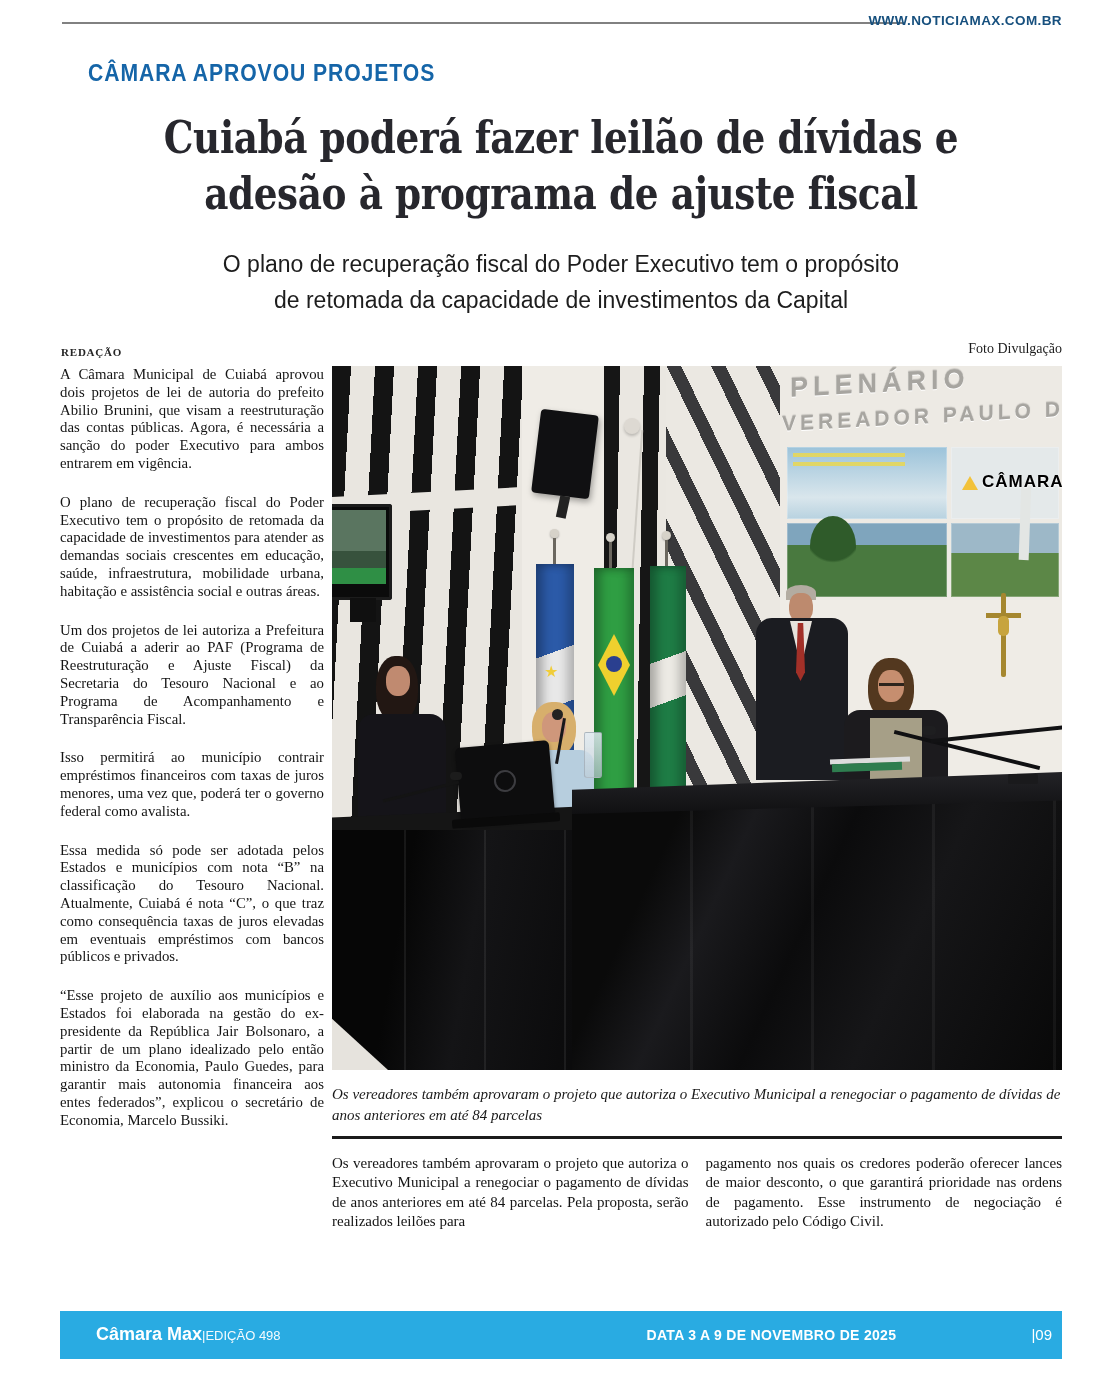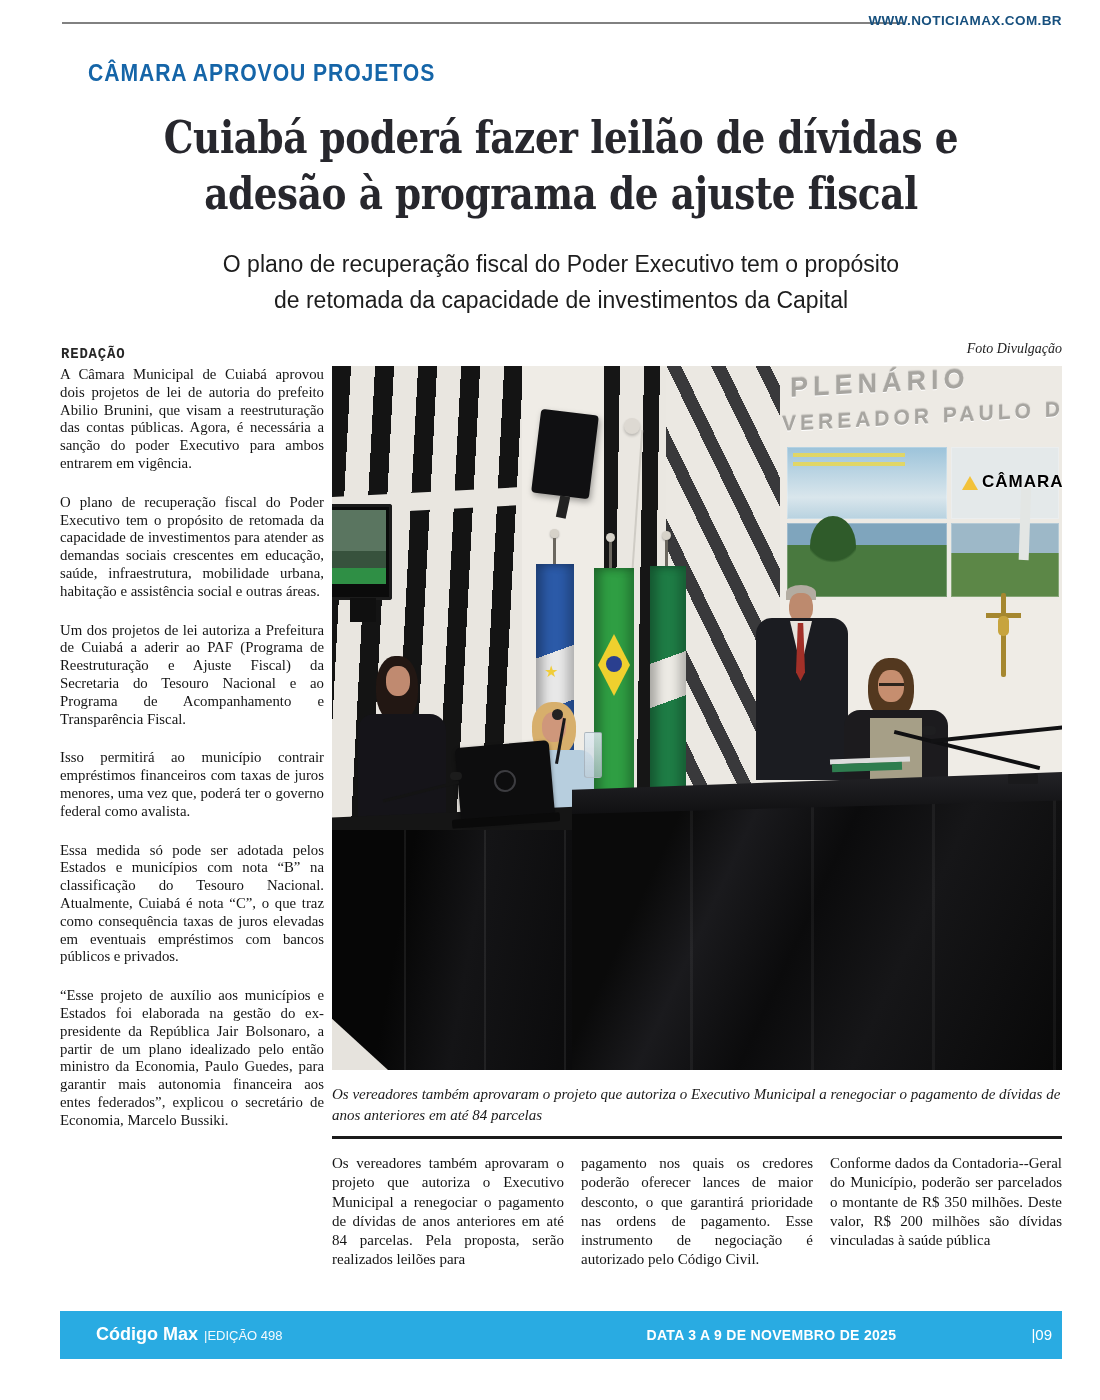--- a/index.html
+++ b/index.html
@@ -13,42 +13,42 @@
   .kicker{position:absolute;left:88px;top:60px;font-family:"Liberation Sans",sans-serif;
           font-weight:bold;font-size:23px;letter-spacing:1px;color:#1565a8;
           transform:scaleX(.92);transform-origin:left center;white-space:nowrap}
   .headline{position:absolute;left:60px;top:110px;width:1002px;margin:0;text-align:center;
             font-family:"DejaVu Serif",serif;font-weight:bold;font-size:44px;line-height:56px;
             color:#27272d;letter-spacing:-.5px}
   .headline .hl-line{display:block;transform:scaleX(.85)}
   .subheadline{position:absolute;left:60px;top:246px;width:1002px;text-align:center;
                font-family:"Liberation Sans",sans-serif;font-size:23px;line-height:36px;color:#1d1d1d}
   .subheadline span{display:block}
-  .byline{position:absolute;left:61px;top:346px;font-family:Liberation Mono, monospace;
-          font-weight:bold;font-size:14px;letter-spacing:.8px;color:#262626}
-  .photo-credit{position:absolute;top:341px;right:38px;font-style:italic;font-size:14px;color:#1c1c1c}
+  .byline{position:absolute;left:61px;top:346px;font-family:Liberation Serif, serif;
+          font-weight:bold;font-size:11px;letter-spacing:.8px;color:#262626}
+  .photo-credit{position:absolute;top:341px;right:38px;font-size:14px;color:#1c1c1c}
 
   
   .left-col{position:absolute;left:60px;top:366px;width:264px;height:908px;overflow:hidden;
             font-size:14.8px;line-height:17.8px;text-align:justify}
   .left-col p{margin:0 0 21px 0}
 
   .caption{position:absolute;left:332px;top:1084px;width:730px;font-style:italic;
            font-size:15px;line-height:21px;color:#1a1a1a}
   .caption-rule{position:absolute;left:332px;top:1136px;width:730px;height:3px;background:#1b1b1b}
 
   .bottom-cols{position:absolute;left:332px;top:1154px;width:730px;height:145px;display:flex;gap:17px}
   .bottom-cols .col{flex:1;margin:0;font-size:15px;line-height:19.3px;text-align:justify;overflow:hidden}
 
   
   .footer{position:absolute;left:60px;top:1311px;width:1002px;height:48px;background:#29abe2;
           color:#fff;font-family:"Liberation Sans",sans-serif}
   .footer .brand-group{position:absolute;left:36px;top:13px;white-space:nowrap}
   .footer .brand{font-size:18px;font-weight:bold}
-  .footer .edition{font-size:13px;font-weight:normal;margin-left:6px;opacity:.95}
+  .footer .edition{font-size:13px;font-weight:normal;opacity:.95}
   .footer .date{position:absolute;left:71%;top:16px;transform:translateX(-50%);
                 font-size:14px;font-weight:bold;letter-spacing:.3px;white-space:nowrap}
   .footer .pagenum{position:absolute;right:10px;top:15px;font-size:15px;font-weight:normal}
 
   
   .photo{position:absolute;left:332px;top:366px;width:730px;height:704px;overflow:hidden;
          background:#eae7e1}
   .photo div,.photo span{position:absolute}
 
   .ph-stripes-left{left:0;top:0;width:190px;height:470px;
@@ -300,24 +300,23 @@
     <div class="ph-mic4-head"></div>
     <div class="ph-mic-base"></div>
   </div>
 
   <div class="caption">Os vereadores também aprovaram o projeto que autoriza o Executivo Municipal a renegociar o pagamento de dívidas de anos anteriores em até 84 parcelas</div>
   <div class="caption-rule"></div>
 
   <div class="bottom-cols">
     <p class="col">Os vereadores também aprovaram o projeto que autoriza o Executivo Municipal a renegociar o pagamento de dívidas de anos anteriores em até 84 parcelas. Pela proposta, serão realizados leilões para</p>
     <p class="col">pagamento nos quais os credores poderão oferecer lances de maior desconto, o que garantirá prioridade nas ordens de pagamento. Esse instrumento de negociação é autorizado pelo Código Civil.</p>
-    <p class="col">Conforme dados da Contadoria--Geral do Município, poderão ser parcelados o montante de R$ 350 milhões. Deste valor, R$ 200 milhões são dívidas vinculadas à saúde pública</p>
   </div>
 
   <div class="footer">
     <div class="brand-group">
-      <span class="brand">Código Max</span><span class="edition">|EDIÇÃO 498</span>
+      <span class="brand">Câmara Max</span><span class="edition">|EDIÇÃO 498</span>
     </div>
     <div class="date">DATA 3 A 9 DE NOVEMBRO DE 2025</div>
     <div class="pagenum">|09</div>
   </div>
 
 </div>
 
 </body></html>

